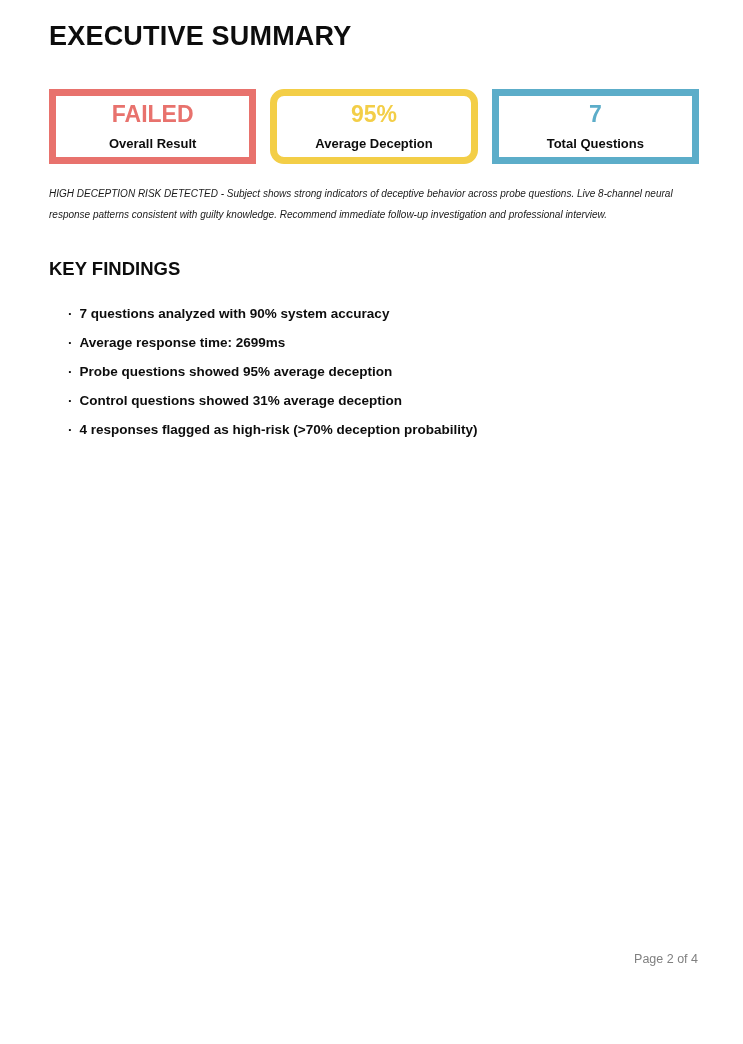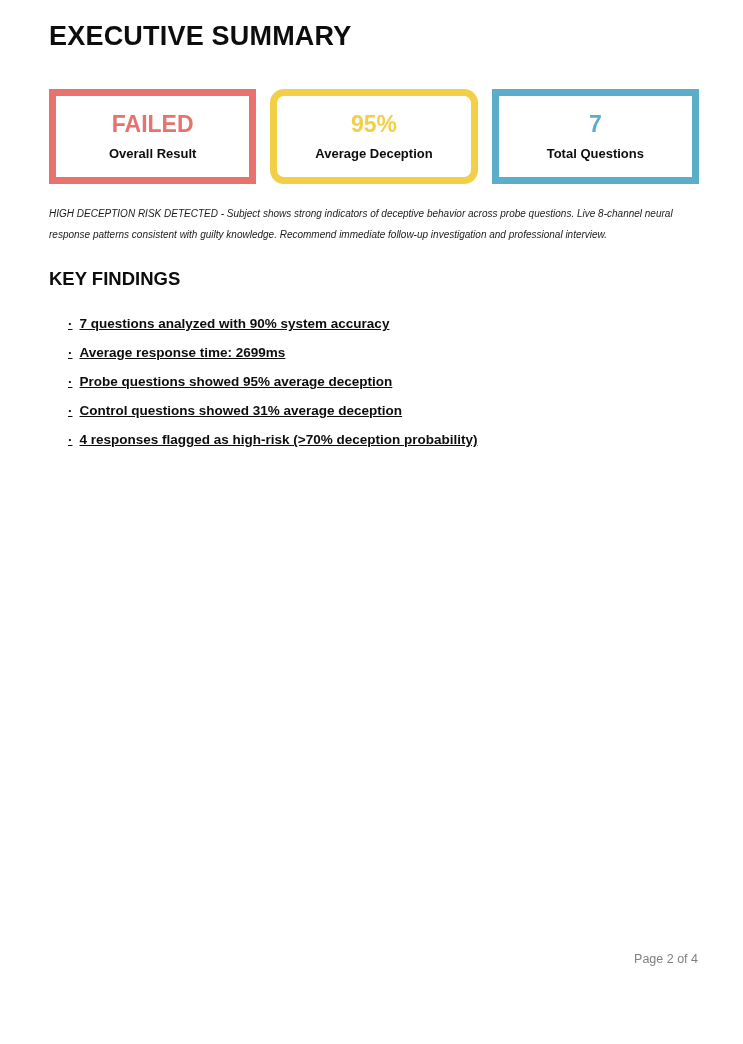--- a/index.html
+++ b/index.html
@@ -18,21 +18,21 @@
     font-weight: bold;
     letter-spacing: 0.2px;
     line-height: 31px;
     color: #0d0d0d;
   }
 
   .cards { margin-top: 37px; display: flex; flex-direction: column; gap: 12px; }
   .card-row { display: flex; gap: 14px; }
   .card {
     flex: 1 1 0;
-    height: 95px;
+    height: 75px;
     background: #ffffff;
     border: 7px solid #cccccc;
     display: flex;
     flex-direction: column;
     align-items: center;
     justify-content: center;
     text-align: center;
   }
   .card-value { font-size: 23px; font-weight: bold; line-height: 24px; }
   .card-label { font-size: 13px; font-weight: bold; color: #0d0d0d; margin-top: 10px; }
@@ -54,29 +54,28 @@
   }
   .heading-assessment { margin-top: 57px; }
   .assessment-body {
     margin-top: 19px;
     max-width: 656px;
     font-size: 10px;
     line-height: 21px;
     color: #1a1a1a;
     font-style: italic;
   }
-  .heading-findings { margin-top: 23px; }
+  .heading-findings { margin-top: 33px; }
 
   .findings-list { margin-top: 20px; list-style: none; padding-left: 19px; }
   .findings-list li {
     font-size: 13.5px;
     font-weight: bold;
     line-height: 29px;
     color: #0d0d0d;
-    text-decoration: underline;
   }
   .bullet-dot { margin-right: 7px; }
 
   .page-footer {
     position: absolute;
     top: 952px;
     right: 45px;
     font-size: 12.5px;
     color: #808080;
   }

